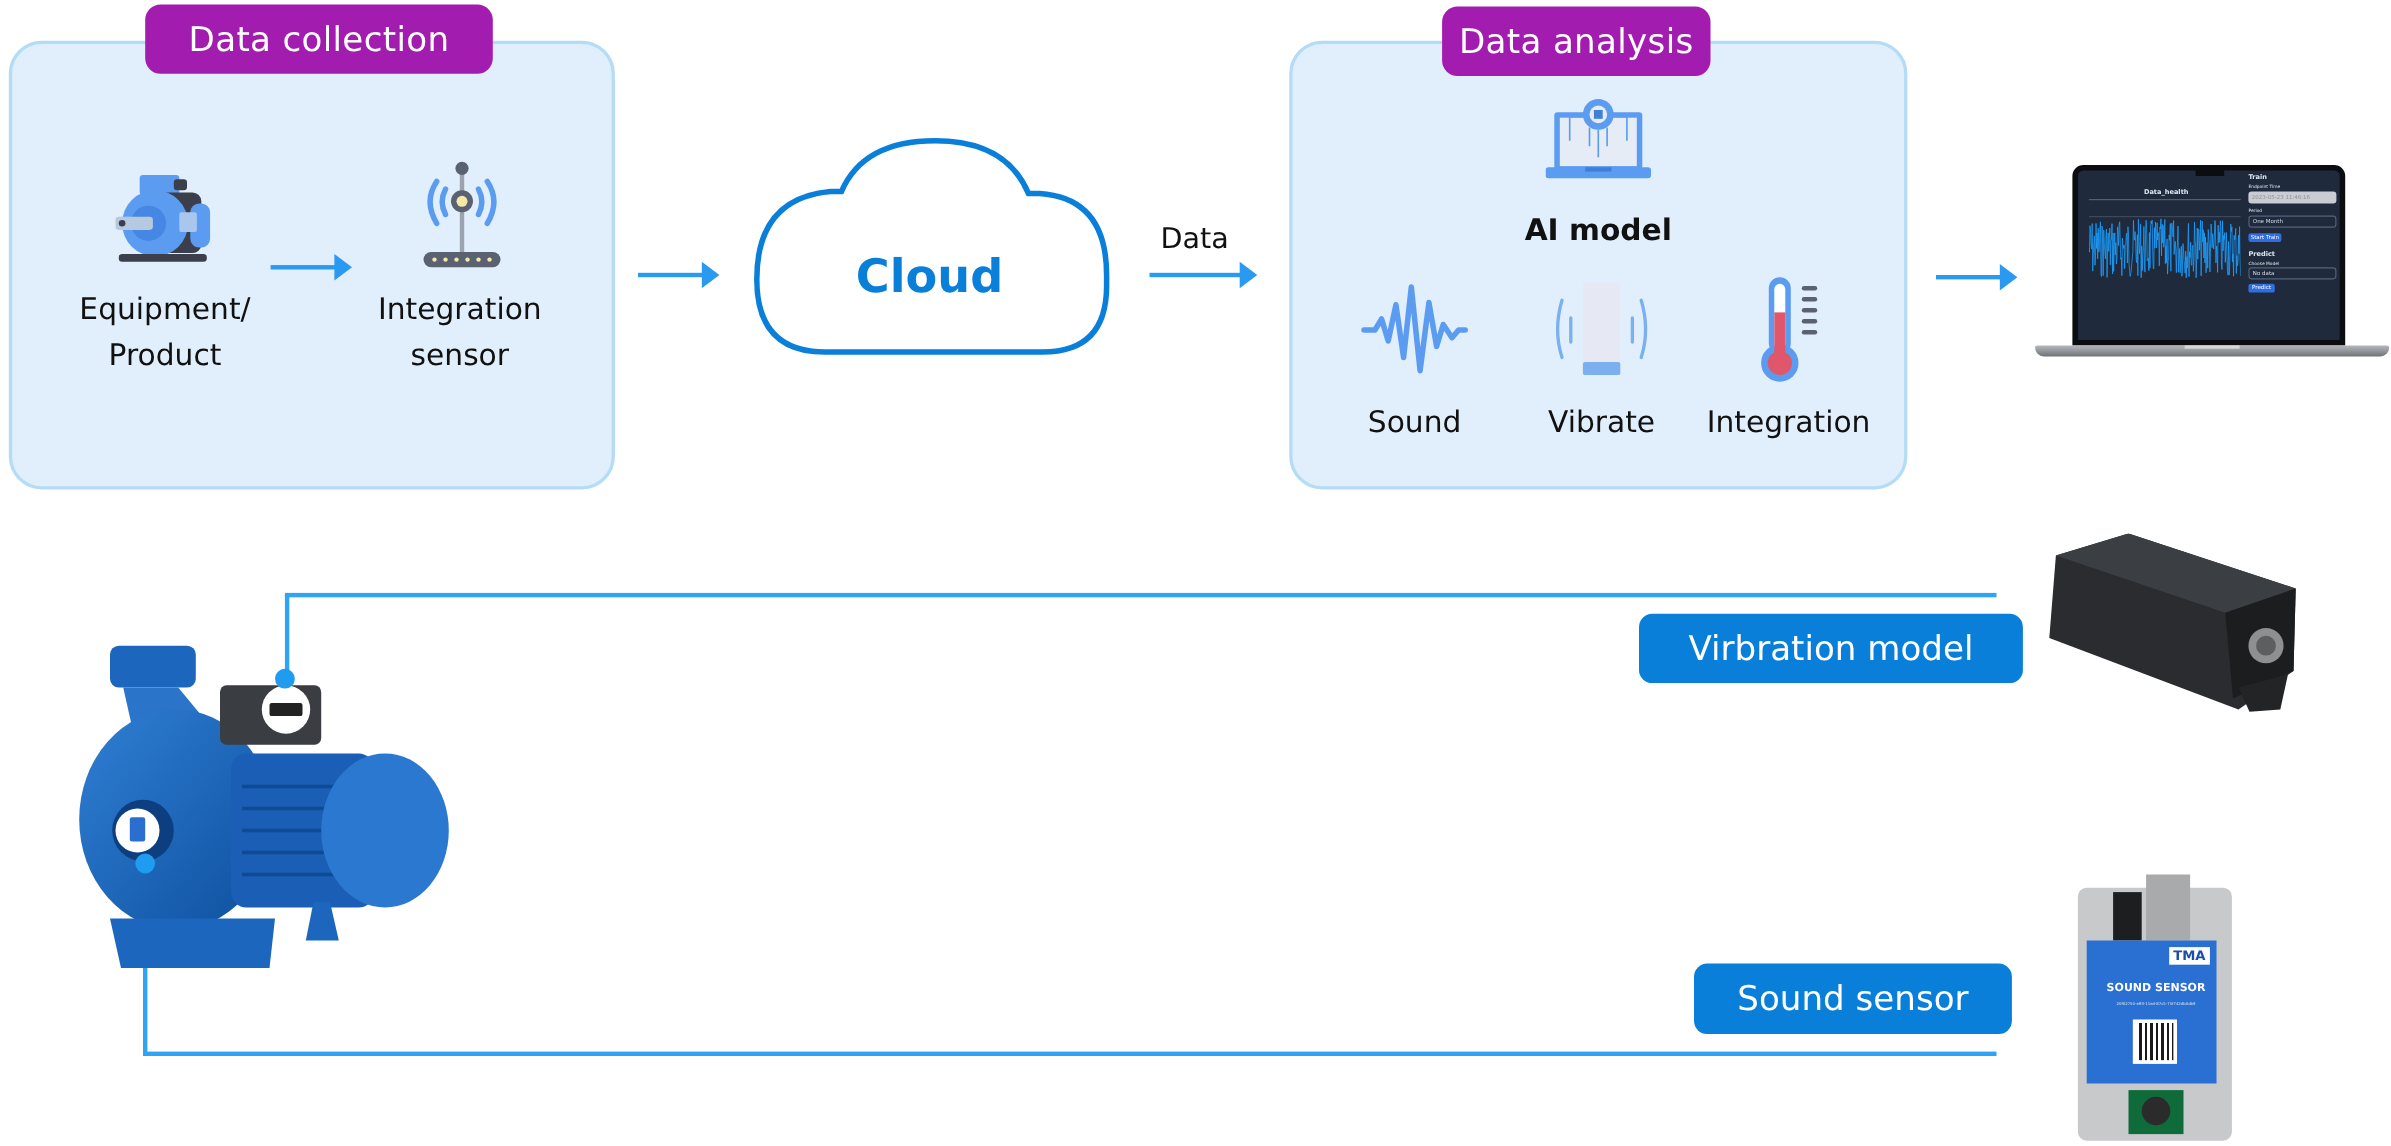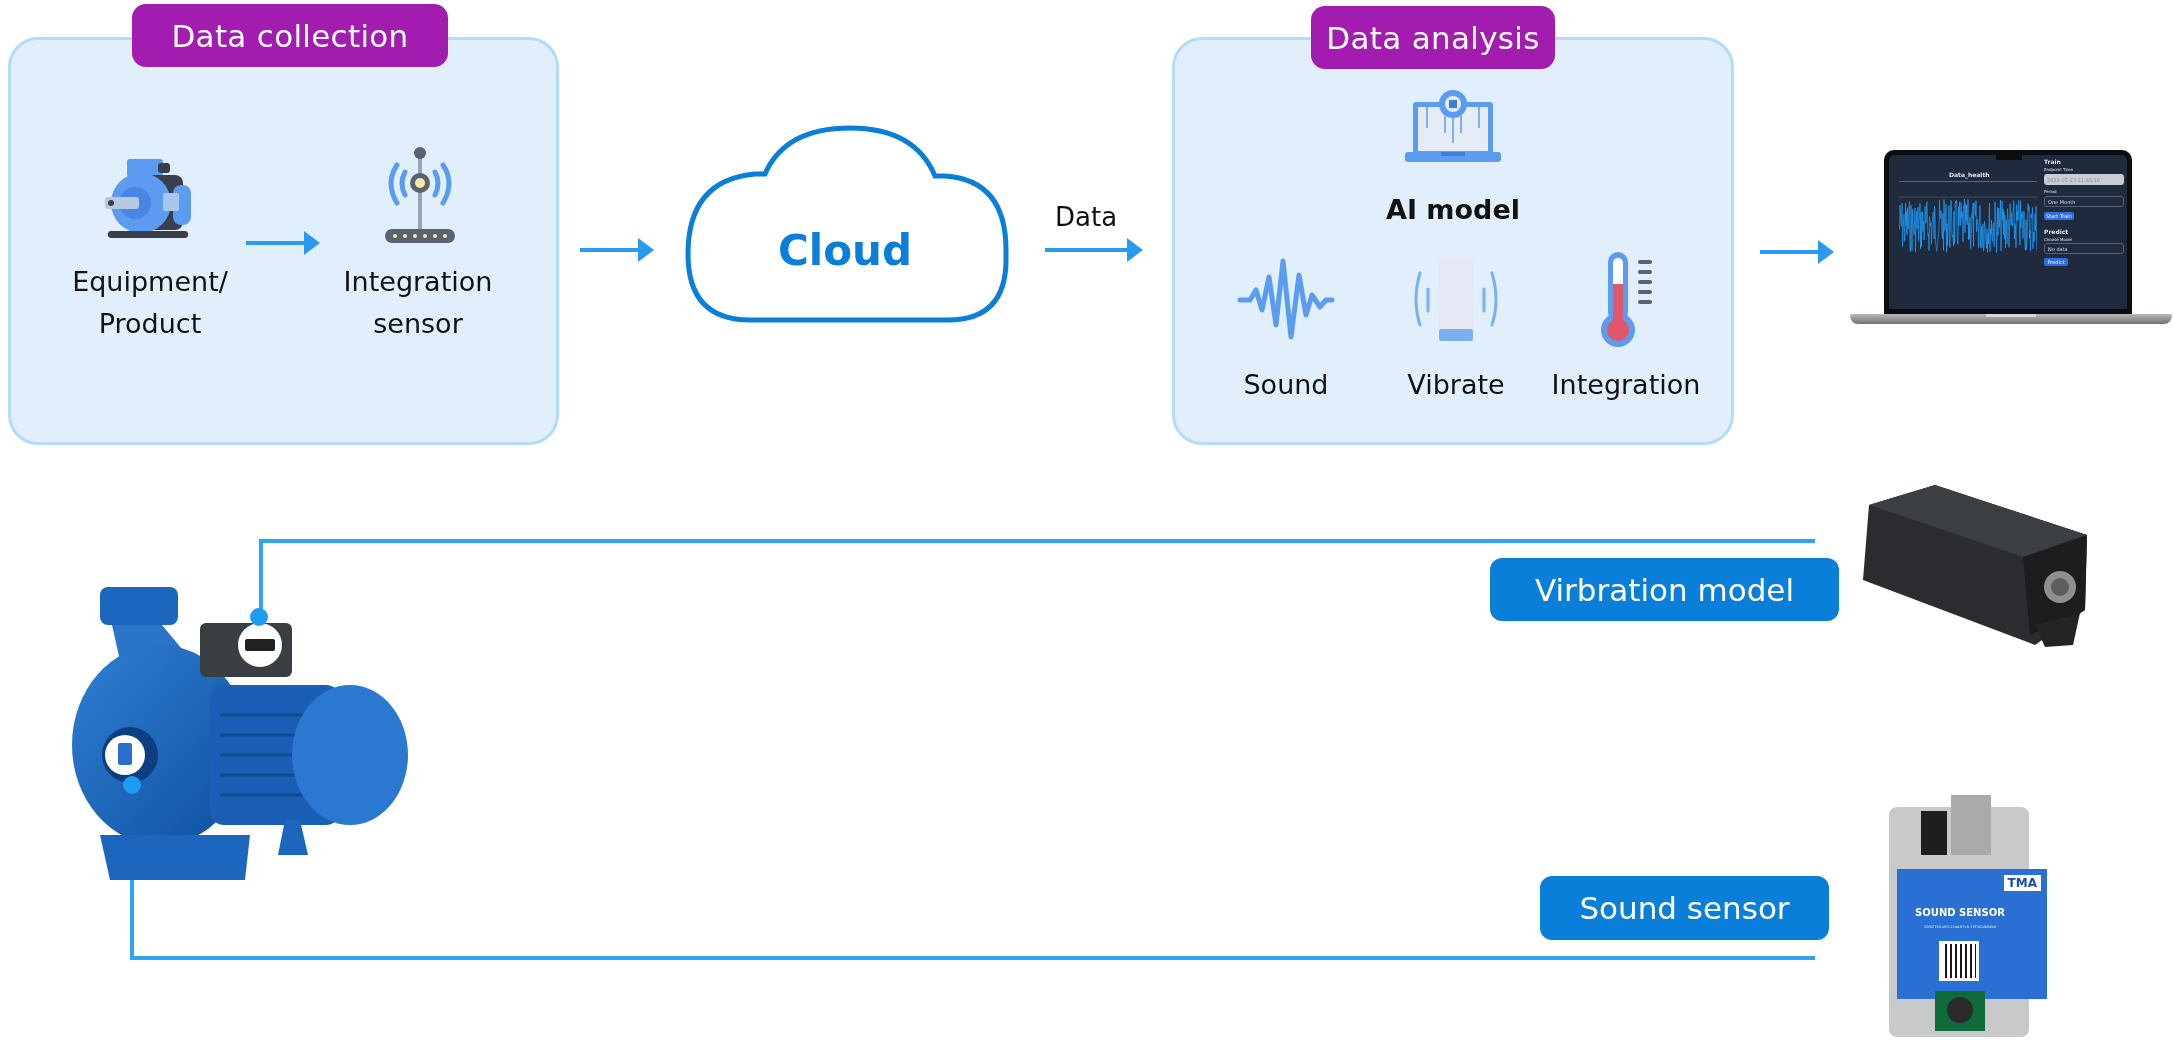--- a/index.html
+++ b/index.html
@@ -221,21 +221,21 @@
     <circle cx="205" cy="102" r="16" fill="#8d8f91"></circle>
     <circle cx="205" cy="102" r="9" fill="#5c5e60"></circle>
     <path d="M180 140 L225 128 L218 160 L190 162 Z" fill="#232426"></path>
   </svg>
 </div>
 
 <div class="abs" style="left:1885px; top:795px; width:150px; height:245px;">
   <div class="abs" style="left:4px; top:12px; width:140px; height:230px; background:#c8c9cb; border-radius:8px;"></div>
   <div class="abs" style="left:66px; top:0px; width:40px; height:60px; background:#a9aaac;"></div>
   <div class="abs" style="left:36px; top:16px; width:26px; height:44px; background:#1d1e20;"></div>
-  <div class="abs" style="left:12px; top:60px; width:150px; height:130px; background:#2a6fd2;margin-top:14px;">
+  <div class="abs" style="left:12px; top:60px; width:118px; height:130px; background:#2a6fd2;">
     <div class="abs" style="right:6px; top:6px; background:#fff; color:#1b4ea8; font-size:12px; font-weight:700; padding:1px 4px;">TMA</div>
     <div class="abs" style="left:0; top:38px; width:126px; text-align:center; color:#fff; font-size:10px; font-weight:700;">SOUND SENSOR</div>
     <div class="abs" style="left:0; top:56px; width:126px; text-align:center; color:#dfe8f7; font-size:3.5px; white-space:nowrap;">20f02750-eff3-11ed-87c5-75f742db0db9</div>
     <div class="abs" style="left:42px; top:72px; width:40px; height:40px; background:repeating-linear-gradient(90deg,#fff 0 3px,#1a1a1a 3px 5px), #fff; border:3px solid #fff; box-sizing:border-box;"></div>
   </div>
   <div class="abs" style="left:50px; top:196px; width:50px; height:40px; background:#0f6b3a;">
     <div class="abs" style="left:12px; top:6px; width:26px; height:26px; border-radius:50%; background:#2b2b2b;"></div>
   </div>
 </div>
 

